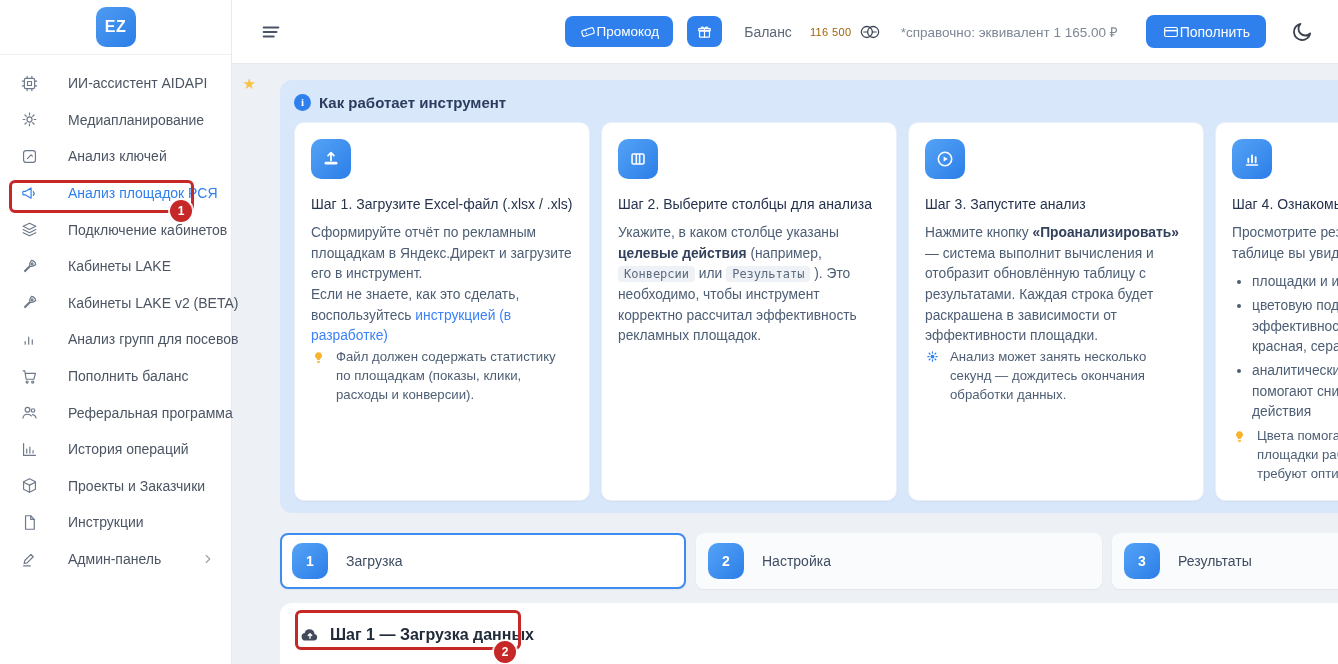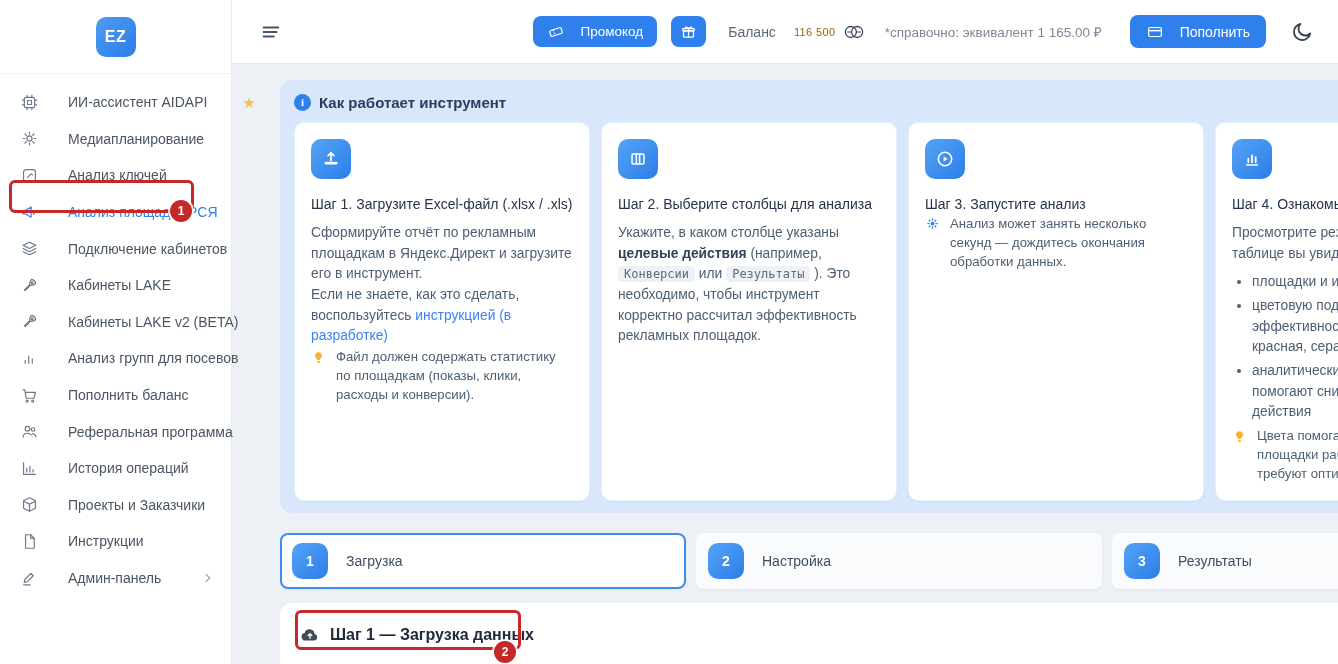--- a/index.html
+++ b/index.html
@@ -8,21 +8,21 @@
     width:1338px; height:664px; overflow:hidden; position:relative;
     background:#edf0f5;
     font-family:"Liberation Sans", sans-serif;
     color:#3d4b60;
   }
   svg { display:block; }
 
   
   .sidebar { position:absolute; left:0; top:0; width:232px; height:664px; background:#fff;
              border-right:1px solid #e7eaef; z-index:3; }
-  .logo-wrap { height:74px; display:flex; align-items:center; justify-content:center;
+  .logo-wrap { height:55px; display:flex; align-items:center; justify-content:center;
                border-bottom:1px solid #eef1f5; }
   .logo { width:40px; height:40px; border-radius:10px;
           background:linear-gradient(135deg,#4f9bf2,#2b7ee8);
           color:#fff; font-weight:bold; font-size:16px; letter-spacing:.5px;
           display:flex; align-items:center; justify-content:center; cursor:pointer; }
   .nav { padding-top:10px; }
   .nav-item { height:36.6px; display:flex; align-items:center; gap:29px;
               padding:0 16px 0 20px; font-size:14px; color:#4b5563; cursor:pointer; white-space:nowrap; }
   .nav-item .ico { width:19px; height:19px; flex:0 0 19px; color:#6e7a8a; }
   .nav-item.active { color:#2f80ed; }
@@ -30,21 +30,21 @@
   .star-ico { color:#f5c445; font-size:15px; margin-left:6px; line-height:1; }
   .chev { margin-left:auto; width:14px; height:14px; color:#9aa3af; }
 
   
   .topbar { position:absolute; left:232px; top:0; right:0; height:64px; background:#fff;
             border-bottom:1px solid #e7eaef; display:flex; align-items:center;
             padding:0 24px 0 26px; z-index:2; }
   .menu-btn { width:26px; height:26px; display:flex; align-items:center; justify-content:center; cursor:pointer; }
   .topbar-right { margin-left:auto; display:flex; align-items:center; gap:14px; }
   .btn-blue { background:#2f80ed; color:#fff; border:none; border-radius:8px; height:31px;
-              display:flex; align-items:center; gap:16px; padding:0 14px; font-size:13.5px;
+              display:flex; align-items:center; gap:0; padding:0 14px; font-size:13.5px;
               font-family:"Liberation Sans", sans-serif; cursor:pointer; }
   .btn-gift { width:35px; padding:0; justify-content:center; }
   .balance-label { font-size:14px; color:#5d6877; margin-left:8px; }
   .balance-group { display:flex; align-items:center; gap:7px; margin-left:4px; }
   .balance-value { font-size:11px; color:#a16207; letter-spacing:.4px; }
   .balance-note { font-size:13.5px; color:#7d8795; margin-left:6px; }
   .btn-topup { height:33px; font-size:14px; padding:0 16px; margin-left:14px; }
   .moon-btn { margin-left:10px; cursor:pointer; }
 
   
@@ -333,20 +333,23 @@
       </div>
 
       <div class="card">
         <div class="card-ico">
           <svg width="22" height="22" viewBox="0 0 24 24" fill="none">
               <circle cx="12" cy="12" r="7.3" stroke="#fff" stroke-width="1.7"></circle>
               <path d="M10.5 9.2L15 12l-4.5 2.8z" fill="#fff"></path>
             </svg>
         </div>
         <div class="card-title">Шаг 3. Запустите анализ</div>
+        <div class="card-body">
+          <span>Нажмите кнопку </span><strong>«Проанализировать»</strong><span> — система выполнит вычисления и отобразит обновлённую таблицу с результатами. Каждая строка будет раскрашена в зависимости от эффективности площадки.</span>
+        </div>
         <div class="tip">
           <span class="tip-ico">
             <svg width="15" height="15" viewBox="0 0 24 24" fill="none" stroke="#2f80ed" stroke-width="2" stroke-linecap="round">
                 <circle cx="12" cy="12" r="3" fill="#2f80ed" stroke="none"></circle>
                 <path d="M12 4.5v2M12 17.5v2M4.5 12h2M17.5 12h2M6.7 6.7l1.4 1.4M15.9 15.9l1.4 1.4M17.3 6.7l-1.4 1.4M8.1 15.9l-1.4 1.4"></path>
               </svg>
           </span>
           <span>Анализ может занять несколько секунд — дождитесь окончания обработки данных.</span>
         </div>
       </div>

